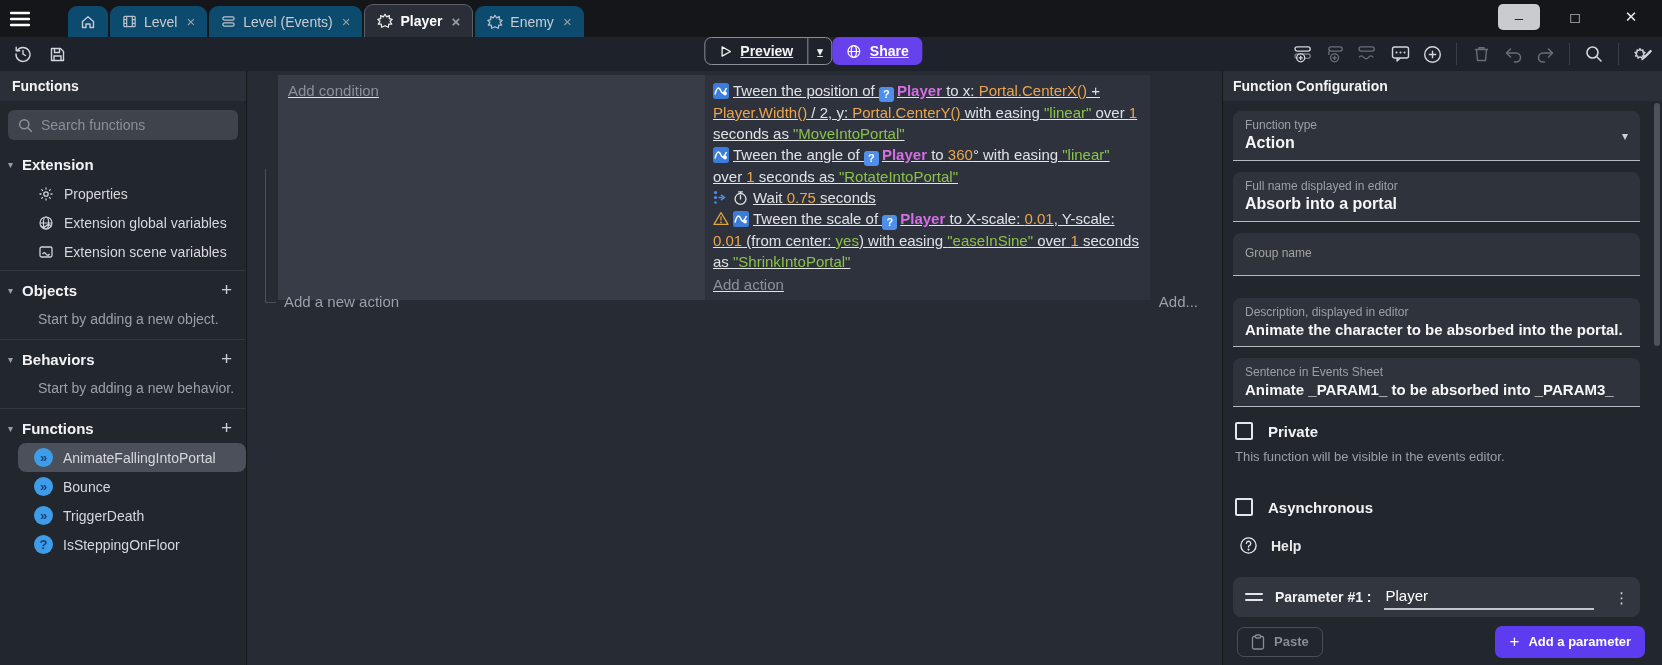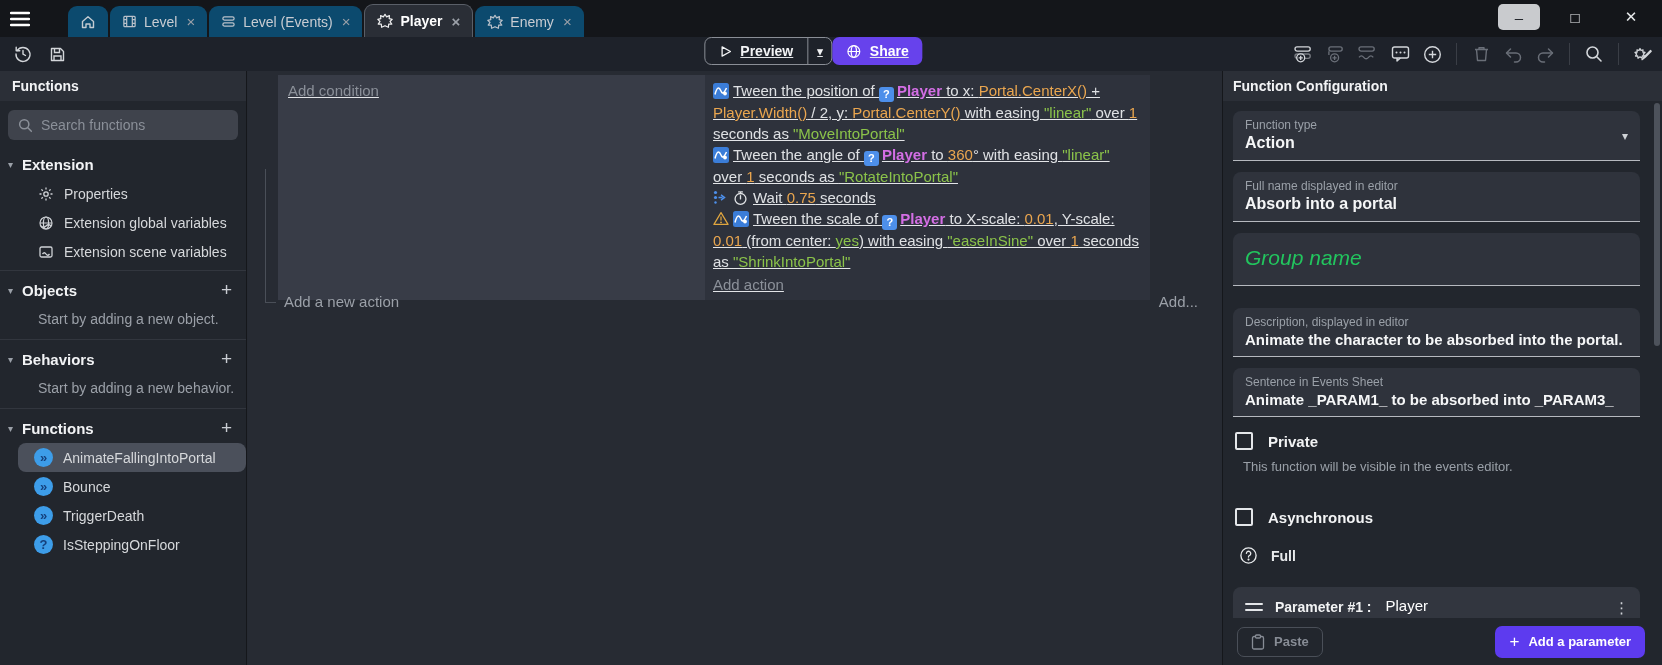--- a/index.html
+++ b/index.html
@@ -70,26 +70,26 @@
   .add-event-row .grow { flex:1; }
   .add-event-row span { cursor:pointer; }
 
   
   .panel { position:absolute; right:0; top:71px; width:440px; bottom:0; background:#22262d; border-left:1px solid #15171b; }
   .panel-header { height:30px; background:#2b2f37; display:flex; align-items:center; padding:0 10px; font-size:14px; font-weight:bold; color:#f2f3f5; }
   .panel-body { padding:10px 22px 0 10px; }
   .field { background:#2f333c; border-radius:8px 8px 0 0; border-bottom:1.5px solid #b6b9bf; padding:7px 12px 8px; margin-bottom:11px; position:relative; cursor:text; }
   .field .flabel { font-size:12px; color:#9aa0a8; margin-bottom:2px; }
   .field .fvalue { font-size:16px; font-weight:bold; color:#f5f6f7; }
-  .field .placeholder { font-size:21px; color:#22c55e; padding:6px 0 7px;font-style:italic; }
+  .field .placeholder { font-size:12px; color:#a3a3a3; padding:6px 0 7px; }
   .field .fchev { position:absolute; right:12px; top:50%; transform:translateY(-50%); color:#cfd2d6; font-size:12px; }
   .chk-row { display:flex; align-items:center; gap:15px; margin:15px 2px 0; cursor:pointer; }
   .chk { width:18px; height:18px; border:2px solid #e4e6e9; border-radius:2px; }
   .chk-row .clabel { font-size:15px; font-weight:bold; color:#f2f3f4; }
-  .chk-help { font-size:13px; color:#9aa0a8; margin:9px 10px 0; }
+  .chk-help { font-size:13px; color:#9aa0a8; margin:9px 2px 0; }
   .help-row { display:flex; align-items:center; gap:13px; margin:20px 2px 0 6px; cursor:pointer; color:#e8eaec; }
   .help-row .clabel { font-size:14px; font-weight:bold; }
   .param-card { margin-top:22px; background:#32363f; border-radius:8px; height:40px; display:flex; align-items:center; padding:0 12px; gap:12px; }
   .drag-handle { width:18px; cursor:grab; }
   .drag-handle div { height:2px; background:#e4e6e9; margin:4px 0; border-radius:2px; }
   .param-label { font-size:14px; font-weight:bold; color:#f2f3f4; white-space:nowrap; }
   .param-input { flex:1; font-size:15px; color:#fff; border-bottom:2px solid #c4c6cc; padding:2px 2px 4px; margin-right:8px; cursor:text; }
   .kebab { color:#cfd2d6; font-size:15px; letter-spacing:0; cursor:pointer; line-height:5px; text-align:center; width:14px; }
   .type-row { display:flex; gap:11px; margin-top:10px; }
   .type-row .field { flex:1; margin-bottom:0; border-bottom:none; border-radius:8px 8px 0 0; background:#32363f; height:42px; overflow:hidden; cursor:pointer; }
@@ -449,21 +449,21 @@
     </div>
 
     <div class="help-row">
       <span>
         <svg width="19" height="19" viewBox="0 0 20 20" fill="none" stroke="#e8eaec" stroke-width="1.4">
             <circle cx="10" cy="10" r="8"></circle>
             <path d="M7.8 7.6a2.3 2.3 0 1 1 3.2 2.4c-.8.35-1 .8-1 1.6" stroke-linecap="round"></path>
             <path d="M10 14.3h.01" stroke-width="2.2" stroke-linecap="round"></path>
           </svg>
       </span>
-      <span class="clabel">Full</span>
+      <span class="clabel">Help</span>
     </div>
 
     <div class="param-card">
       <span class="drag-handle">
           <div></div>
           <div></div>
         </span>
       <span class="param-label">Parameter #1 :</span>
       <span class="param-input">Player</span>
       <span class="kebab">⋮</span>

